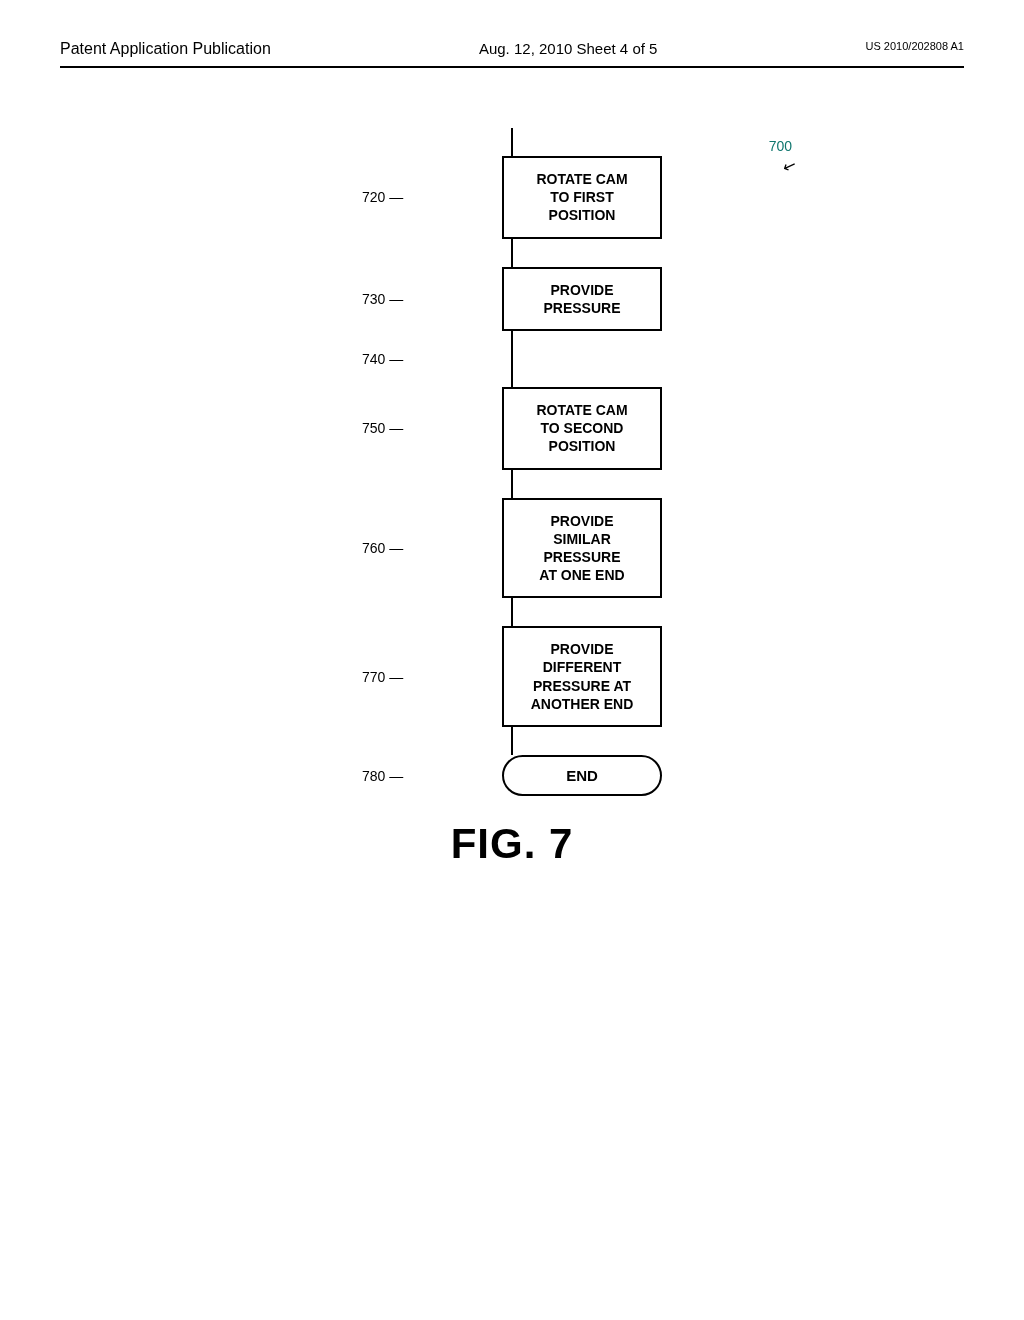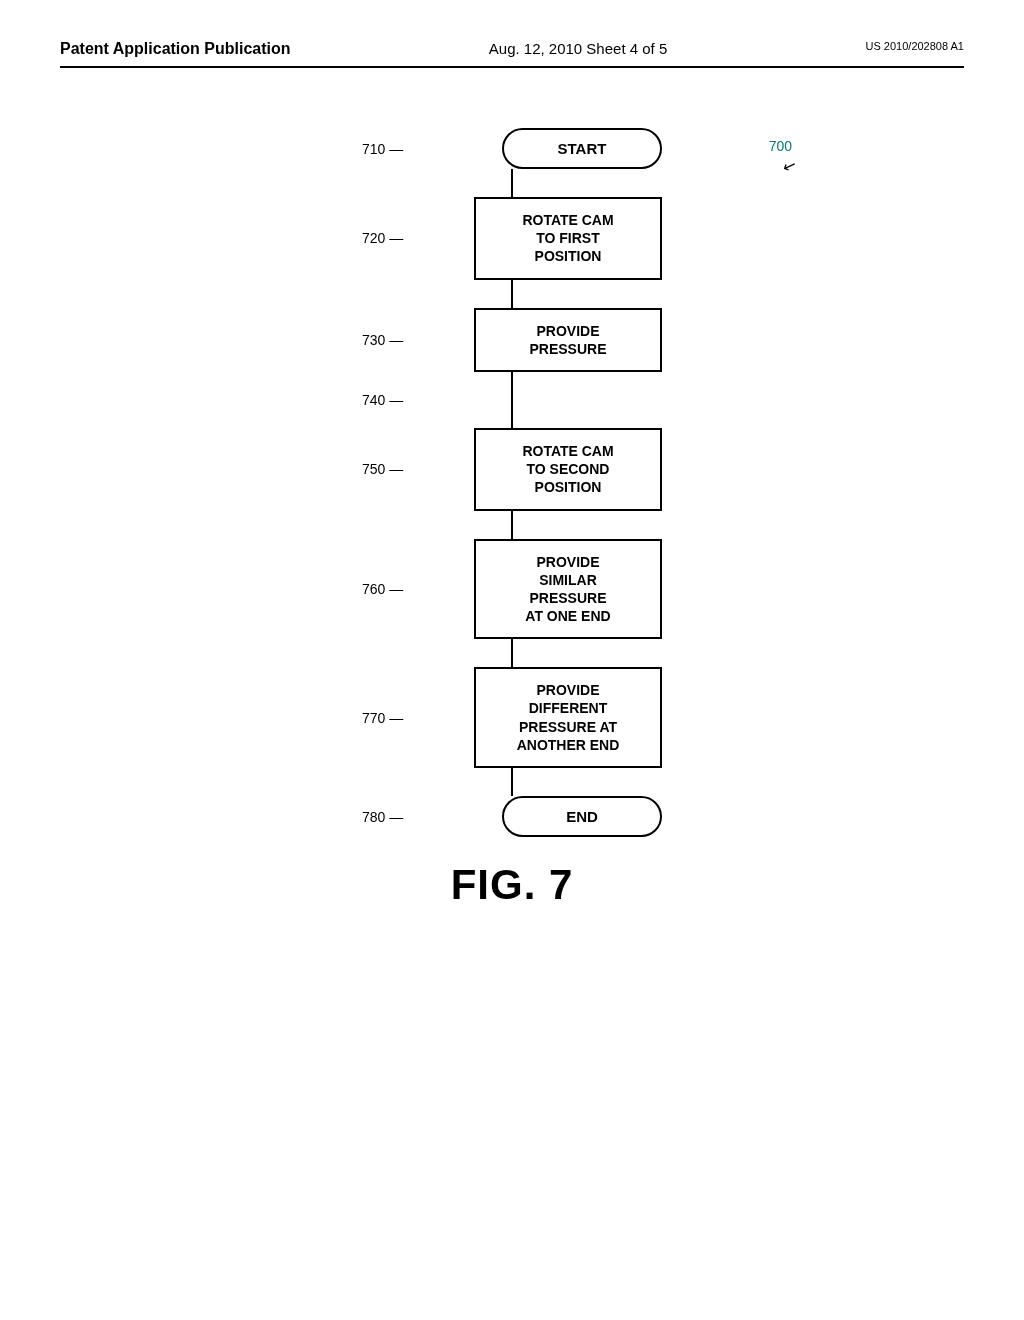--- a/index.html
+++ b/index.html
@@ -24,21 +24,21 @@
       display: flex;
       justify-content: space-between;
       align-items: flex-start;
       border-bottom: 2px solid #000;
       padding-bottom: 8px;
       margin-bottom: 60px;
     }
 
     .header-left {
       font-size: 16px;
-      font-weight: bold;
+      font-weight: normal;
       color: #000;
     }
 
     .header-center {
       font-size: 15px;
       color: #000;
       text-align: center;
     }
 
     .header-right {
@@ -84,21 +84,21 @@
       border-radius: 50px;
       padding: 10px 20px;
       text-align: center;
       font-size: 15px;
       font-weight: bold;
       background: #fff;
       color: #000;
     }
 
     .box-rect {
-      width: 188px;
+      width: 160px;
       border: 2px solid #000;
       border-radius: 0;
       padding: 12px 20px;
       text-align: center;
       font-size: 14px;
       font-weight: bold;
       background: #fff;
       color: #000;
       line-height: 1.3;
     }
@@ -130,24 +130,20 @@
 
   <div class="diagram-area">
 
     <div style="position: relative; width: 580px;">
       <div style="position: absolute; right: 10px; top: 10px; font-size: 14px; color: #0f766e;">700</div>
       <div style="position: absolute; right: 6px; top: 28px; font-size: 16px; color: #000; transform: rotate(20deg);">↙</div>
     </div>
 
     <div class="flow-container">
 
-      <div class="step-row">
-        <div class="step-label">710 —</div>
-        <div class="box-rounded">START</div>
-      </div>
 
       <div class="connector"></div>
 
       <div class="step-row">
         <div class="step-label">720 —</div>
         <div class="box-rect">ROTATE CAM<br>TO FIRST<br>POSITION</div>
       </div>
 
       <div class="connector"></div>
 

